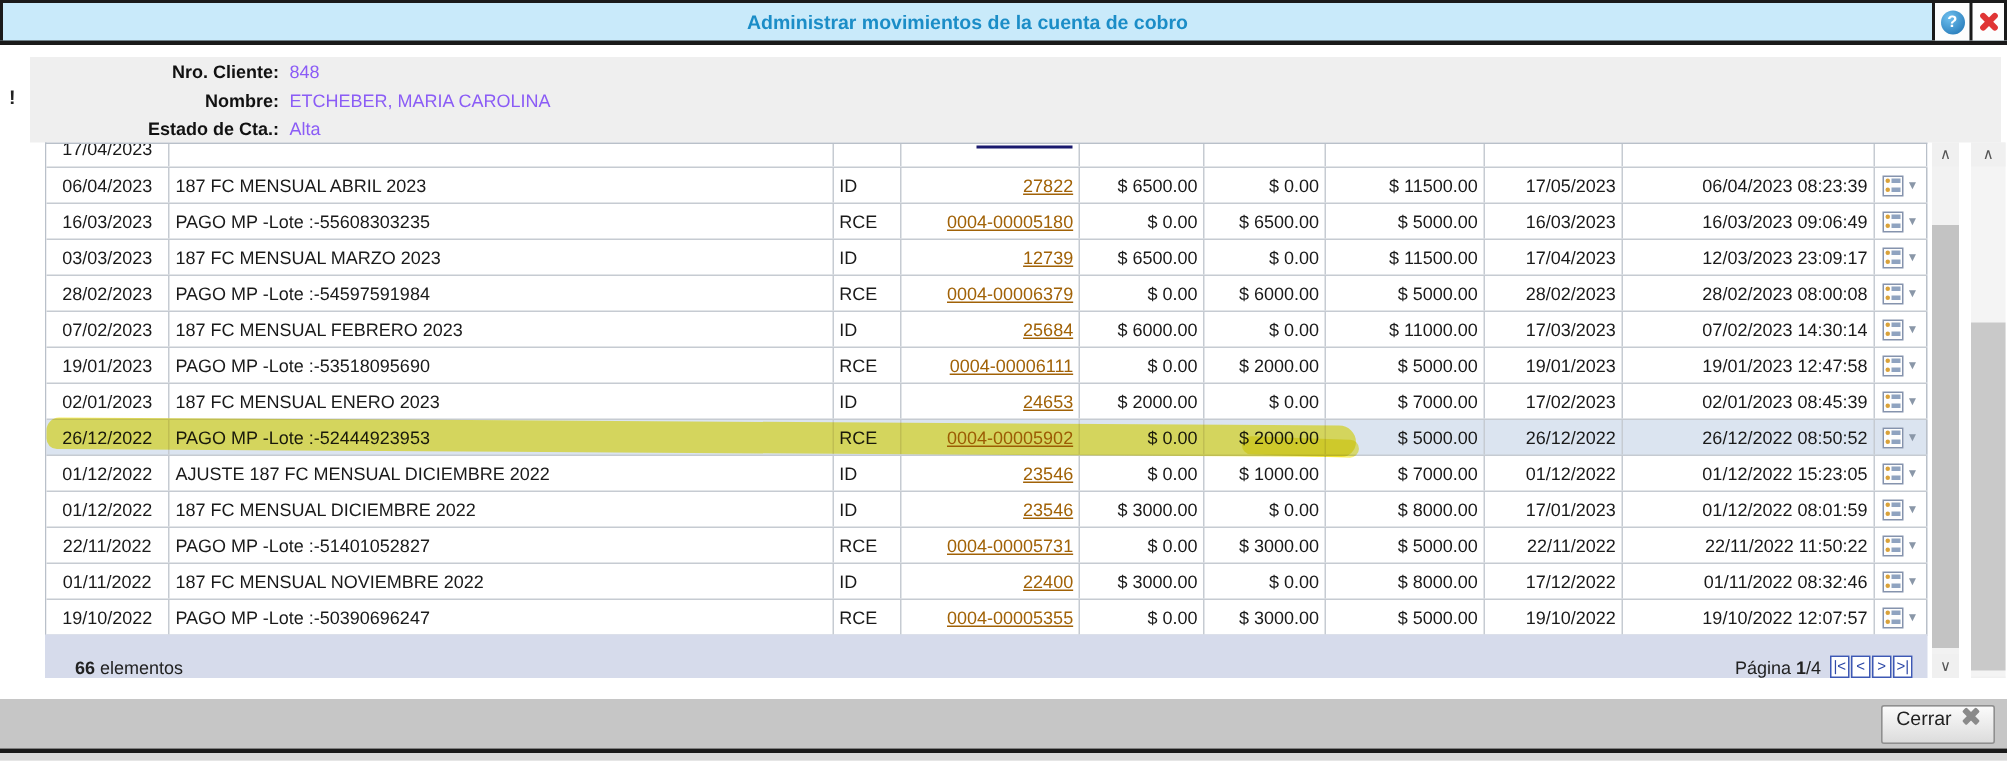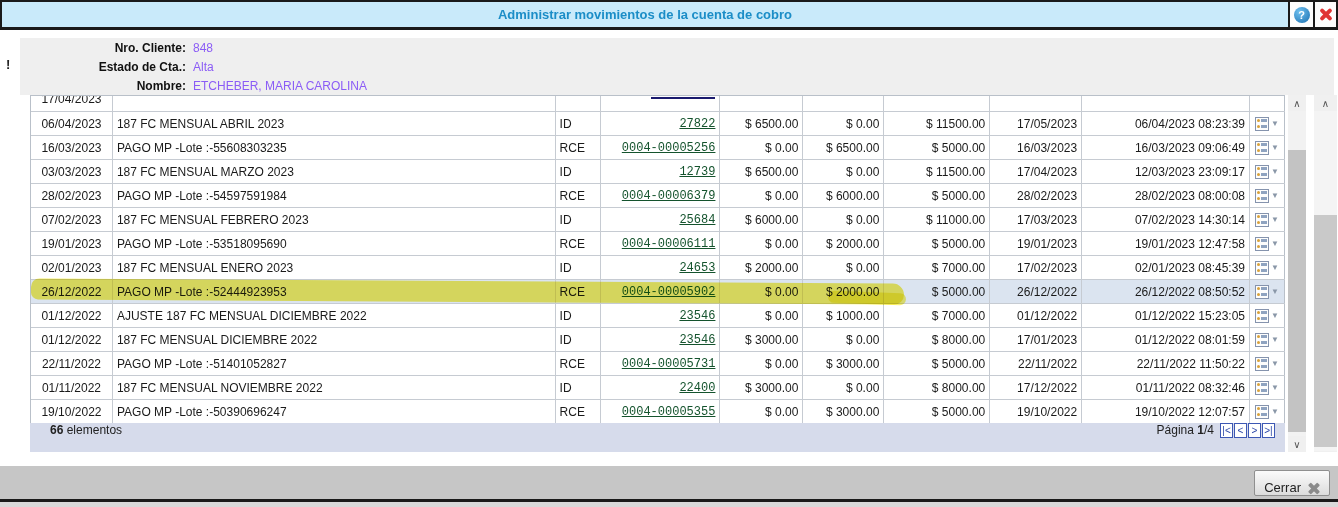--- a/index.html
+++ b/index.html
@@ -35,55 +35,55 @@
   .c-date{width:82px;justify-content:center;}
   .c-desc{width:443px;justify-content:flex-start;}
   .c-type{width:45px;justify-content:flex-start;}
   .c-link{width:120px;justify-content:flex-end;}
   .c-debit{width:83px;justify-content:flex-end;}
   .c-credit{width:81px;justify-content:flex-end;}
   .c-balance{width:106px;justify-content:flex-end;}
   .c-due{width:92px;justify-content:flex-end;}
   .c-created{width:168px;justify-content:flex-end;}
   .c-actions{width:35px;justify-content:center;gap:2px;padding:0 1px;border-right:1px solid #b9c0c9;}
-  a.cell-link{color:#14532d;text-decoration:underline;cursor:pointer;font-family:Liberation Mono, monospace;}
+  a.cell-link{color:#a16207;text-decoration:underline;cursor:pointer;}
   .underline-stub{width:64px;height:2px;background:#1a1a6e;margin-bottom:2px;}
   .list-icon{width:14px;height:14px;border:1px solid #8593ad;background:#fdfdfd;display:flex;flex-direction:column;justify-content:center;gap:2px;padding:1px 1px;}
   .list-icon .li-row{display:flex;align-items:center;gap:1px;height:4px;}
   .list-icon .li-dot{width:3px;height:3px;background:#d9a23a;border-radius:50%;}
   .list-icon .li-bar{flex:1;height:3px;background:#8fa3c0;}
   .caret{font-size:8px;color:#8a97a8;line-height:1;}
 
   
   .marker{position:absolute;left:31px;top:281px;width:873px;height:21px;background:#f2e603;opacity:.62;mix-blend-mode:multiply;border-radius:12px 16px 14px 10px;transform:rotate(.35deg);pointer-events:none;}
   .marker2{position:absolute;left:828px;top:292px;width:78px;height:12px;background:#f2e603;opacity:.55;mix-blend-mode:multiply;border-radius:8px;transform:rotate(2deg);pointer-events:none;}
 
   
-  .tfooter{position:absolute;left:30px;top:423px;width:1255px;height:29px;background:#d6dbeb;display:flex;align-items:flex-start;font-size:12px;color:#222;padding:0 10px 0 20px;}
+  .tfooter{position:absolute;left:30px;top:423px;width:1255px;height:29px;background:#d6dbeb;display:flex;align-items:flex-end;font-size:12px;color:#222;padding:0 10px 0 20px;}
   .tfooter .count{white-space:pre;}
   .tfooter b{font-weight:bold;}
   .tfooter .spacer{flex:1;}
   .pager{display:flex;gap:1px;margin-left:6px;}
   .pager .pg-btn{min-width:13px;height:15px;border:1px solid #3d58b4;background:#fff;color:#2e49a8;font-size:10px;line-height:13px;text-align:center;padding:0 1px;cursor:pointer;}
 
   
   .sb{position:absolute;background:#f2f2f2;}
   .sb-inner{left:1288px;top:95px;width:18px;height:357px;}
   .sb-outer{left:1314px;top:95px;width:23px;height:372px;background:#f4f4f4;}
   .sb-btn{position:absolute;left:0;width:100%;height:16px;display:flex;align-items:center;justify-content:center;color:#555;font-size:10px;background:#f0f0f0;cursor:pointer;}
   .sb-thumb{position:absolute;left:0;width:100%;background:#c3c3c3;cursor:pointer;}
   .sb-inner .sb-thumb{top:55px;height:282px;}
   .sb-inner .sb-btn.down{top:341px;}
   .sb-outer .sb-thumb{top:120px;height:232px;background:#c9c9c9;}
   .sb-outer .sb-btn.down{top:356px;}
 
   
   .bottom-gap{position:absolute;left:0;top:452px;width:1338px;height:14px;background:#fff;}
   .bottom-bar{position:absolute;left:0;top:466px;width:1338px;height:33px;background:#c6c6c6;display:flex;align-items:center;justify-content:flex-end;padding-right:8px;}
-  .btn-cerrar{display:flex;align-items:flex-end;gap:6px;height:26px;padding:0 9px;border:1px solid #8f8f8f;border-radius:2px;background:linear-gradient(#fbfbfb,#dcdcdc);font-size:13px;color:#222;cursor:pointer;}
+  .btn-cerrar{display:flex;align-items:flex-start;gap:6px;height:26px;padding:0 9px;border:1px solid #8f8f8f;border-radius:2px;background:linear-gradient(#fbfbfb,#dcdcdc);font-size:13px;color:#222;cursor:pointer;}
   .btn-x{position:relative;width:13px;height:13px;}
   .btn-x i{position:absolute;left:5px;top:0;width:4px;height:13px;background:#8a8a8a;border-radius:1px;}
   .btn-x i:first-child{transform:rotate(45deg);}
   .btn-x i:last-child{transform:rotate(-45deg);}
   .bottom-line{position:absolute;left:0;top:499px;width:1338px;height:3px;background:#1a1a1a;}
   .bottom-edge{position:absolute;left:0;top:502px;width:1338px;height:5px;background:#d9d9d9;}
 </style>
 </head>
 <body>
 
@@ -104,26 +104,26 @@
     </div>
   </div>
 
   <div class="warn-mark">!</div>
   <div class="client-panel">
     <div class="client-row">
       <span class="client-label">Nro. Cliente:</span>
       <span class="client-value">848</span>
     </div>
     <div class="client-row">
+      <span class="client-label">Nombre:</span>
+      <span class="client-value">ETCHEBER, MARIA CAROLINA</span>
+    </div>
+    <div class="client-row">
       <span class="client-label">Estado de Cta.:</span>
       <span class="client-value">Alta</span>
-    </div>
-    <div class="client-row">
-      <span class="client-label">Nombre:</span>
-      <span class="client-value">ETCHEBER, MARIA CAROLINA</span>
     </div>
   </div>
 
   <div class="table">
     <div class="tr clipped">
       <div class="inner">
         <div class="td c-date">17/04/2023</div>
         <div class="td c-desc"></div>
         <div class="td c-type"></div>
         <div class="td c-link">
@@ -162,21 +162,21 @@
               </span>
         </span>
         <span class="caret">▼</span>
       </div>
     </div>
         <div class="tr">
       <div class="td c-date">16/03/2023</div>
       <div class="td c-desc">PAGO MP -Lote :-55608303235</div>
       <div class="td c-type">RCE</div>
       <div class="td c-link">
-            <a class="cell-link">0004-00005256</a>
+            <a class="cell-link">0004-00005180</a>
           </div>
       <div class="td c-debit">$ 0.00</div>
       <div class="td c-credit">$ 6500.00</div>
       <div class="td c-balance">$ 5000.00</div>
       <div class="td c-due">16/03/2023</div>
       <div class="td c-created">16/03/2023 09:06:49</div>
       <div class="td c-actions">
         <span class="list-icon">
           <span class="li-row">
                 <span class="li-dot"></span>

